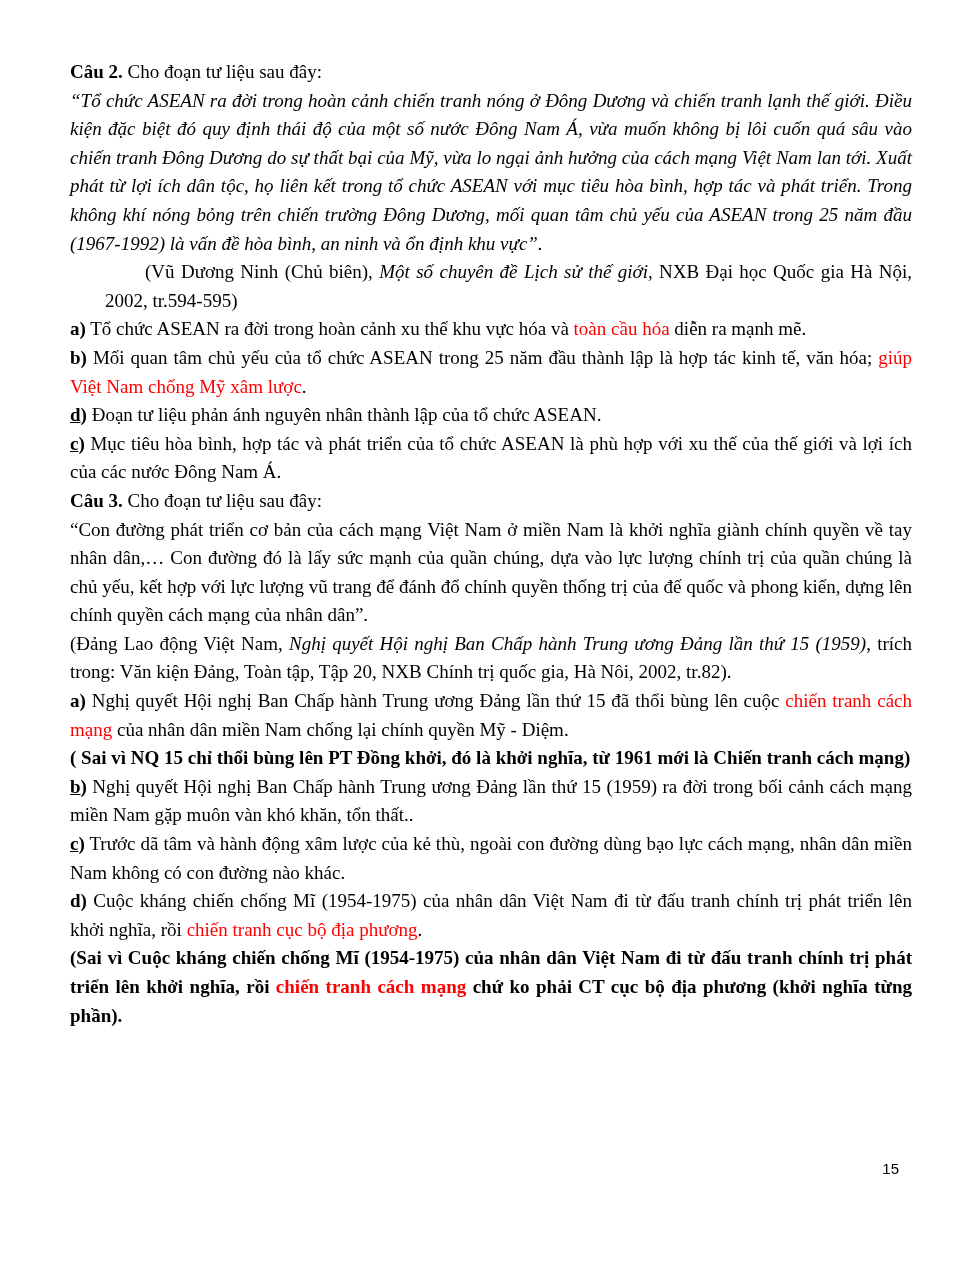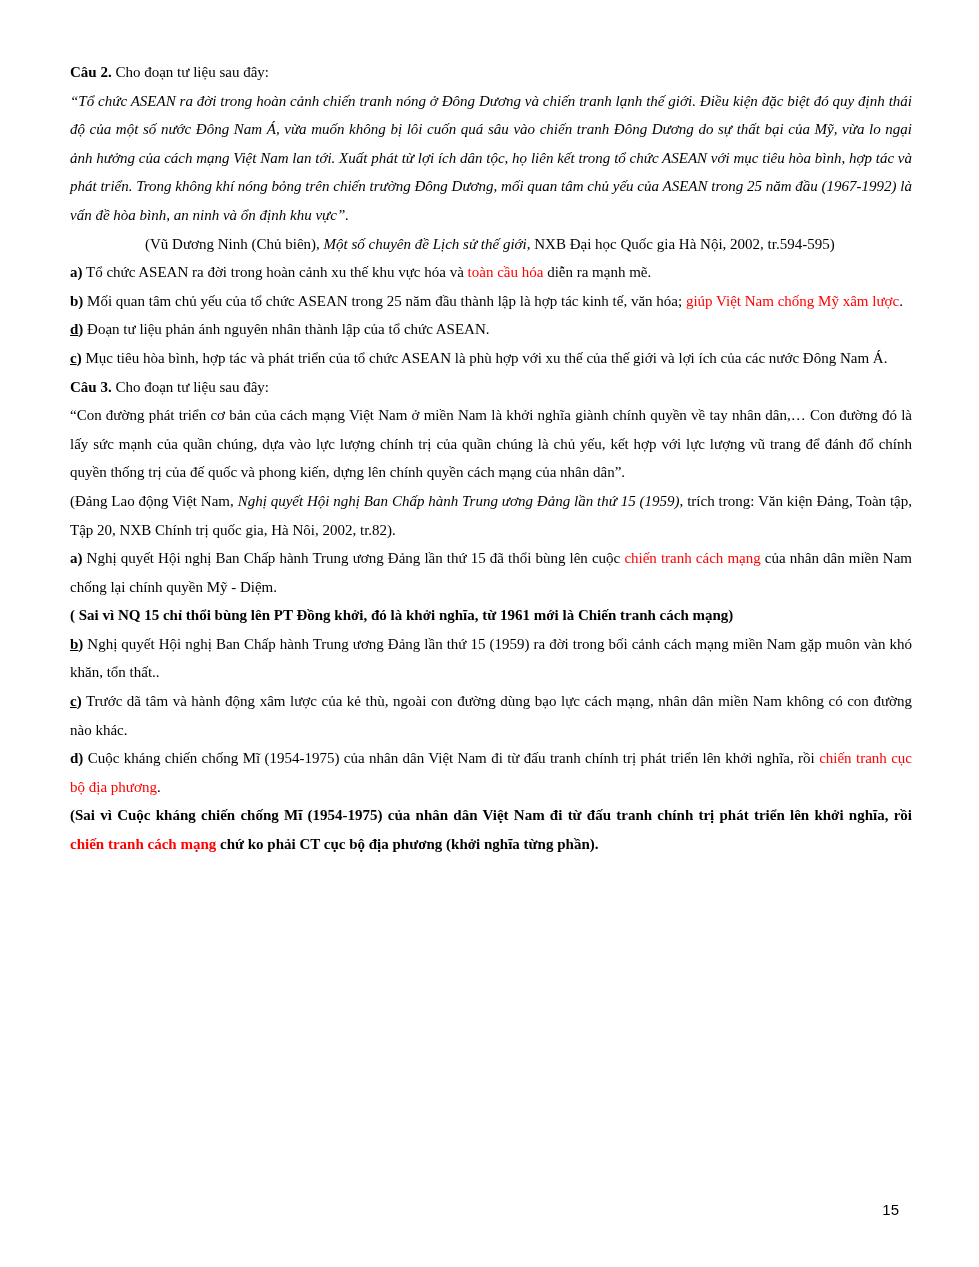--- a/index.html
+++ b/index.html
@@ -13,40 +13,39 @@
     font-family: "Liberation Serif", "DejaVu Serif", serif;
     color: var(--ink, #000000);
   }
   .doc-body {
     position: absolute;
     left: 70px;
     top: 58px;
     width: 842px;
   }
   .para {
-    font-size: 15px;
+    font-size: 19px;
     line-height: 28.6px;
     text-align: justify;
     margin: 0;
   }
   .para.italic { font-style: italic; }
   .para.citation-indent { padding-left: 35px; text-indent: 40px; }
   .para.first-indent { text-indent: 22px; }
   .run.bold { font-weight: bold; }
   .run.italic { font-style: italic; }
   .run.red { color: var(--red, #ff0000); }
   .run.underline { text-decoration: underline; }
   .page-number {
     position: absolute;
     top: 1160px;
     right: 80px;
     font-family: "Liberation Sans", "DejaVu Sans", sans-serif;
     font-size: 15px;
     color: var(--ink, #000000);
-    margin-top: 41px;
   }
 </style>
 </head>
 <body>
 
 <div class="page">
   <div class="doc-body" id="doc-body">
       <p class="para "><span class="run bold">Câu 2.</span><span class="run "> Cho đoạn tư liệu sau đây:</span></p>
       <p class="para italic"><span class="run ">“Tổ chức ASEAN ra đời trong hoàn cảnh chiến tranh nóng ở Đông Dương và chiến tranh lạnh thế giới. Điều kiện đặc biệt đó quy định thái độ của một số nước Đông Nam Á, vừa muốn không bị lôi cuốn quá sâu vào chiến tranh Đông Dương do sự thất bại của Mỹ, vừa lo ngại ảnh hưởng của cách mạng Việt Nam lan tới. Xuất phát từ lợi ích dân tộc, họ liên kết trong tổ chức ASEAN với mục tiêu hòa bình, hợp tác và phát triển. Trong không khí nóng bỏng trên chiến trường Đông Dương, mối quan tâm chủ yếu của ASEAN trong 25 năm đầu (1967-1992) là vấn đề hòa bình, an ninh và ổn định khu vực”.</span></p>
       <p class="para citation-indent"><span class="run ">(Vũ Dương Ninh (Chủ biên), </span><span class="run italic">Một số chuyên đề Lịch sử thế giới</span><span class="run ">, NXB Đại học Quốc gia Hà  Nội, 2002, tr.594-595)</span></p>

